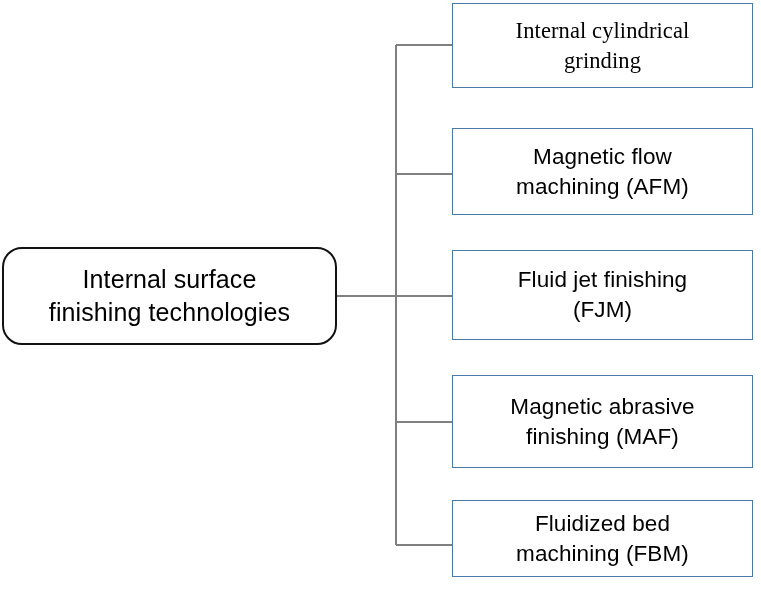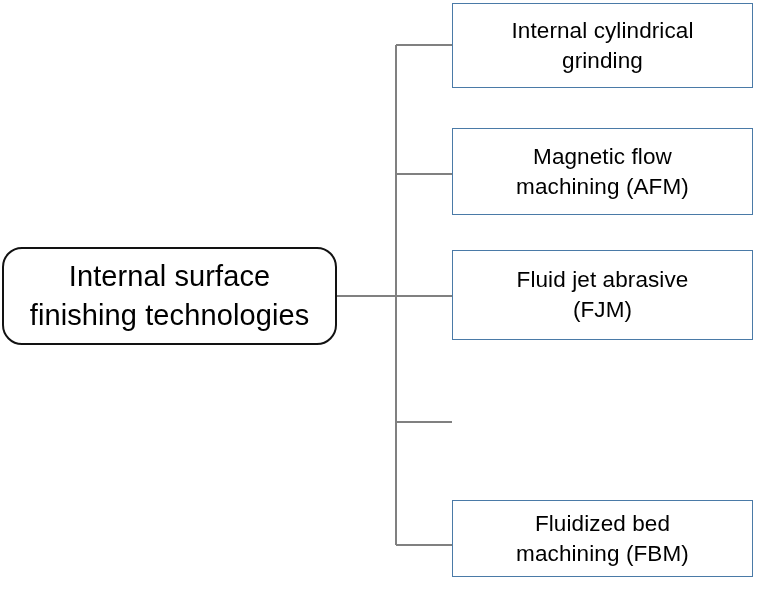--- a/index.html
+++ b/index.html
@@ -29,21 +29,21 @@
     box-sizing: border-box;
     border: 2px solid #121212;
     border-radius: 20px;
     background: #ffffff;
     display: flex;
     align-items: center;
     justify-content: center;
     text-align: center;
   }
   .root-label {
-    font-size: 29px;
+    font-size: 25px;
     line-height: 1.33;
     color: #000000;
     letter-spacing: 0.1px;
     padding: 0 14px;
     white-space: pre-line;
   }
   
   .leaf-node {
     position: absolute;
     left: 452px;
@@ -94,34 +94,38 @@
     <line x1="396" y1="422" x2="452" y2="422" stroke="#808080" stroke-width="2"></line>
 
     <line x1="396" y1="545" x2="452" y2="545" stroke="#808080" stroke-width="2"></line>
   </svg>
 
   <div class="root-node">
     <span class="root-label">Internal surface
 finishing technologies</span>
   </div>
 
-  <div class="leaf-node" style="top:3px;height:85px;">
+  <div class="leaf-node" style="top:3px;height:85px;font-family:Liberation Serif, serif;">
     <span class="leaf-label">Internal cylindrical
 grinding</span>
   </div>
 
   <div class="leaf-node" style="top:128px;height:87px;">
     <span class="leaf-label">Magnetic flow
 machining (AFM)</span>
   </div>
 
   <div class="leaf-node" style="top:250px;height:90px;">
-    <span class="leaf-label">Fluid jet abrasive
+    <span class="leaf-label">Fluid jet finishing
 (FJM)</span>
   </div>
 
+  <div class="leaf-node" style="top:375px;height:93px;">
+    <span class="leaf-label">Magnetic abrasive
+finishing (MAF)</span>
+  </div>
 
   <div class="leaf-node" style="top:500px;height:77px;">
     <span class="leaf-label">Fluidized bed
 machining (FBM)</span>
   </div>
 
 </div>
 
 </body></html>

